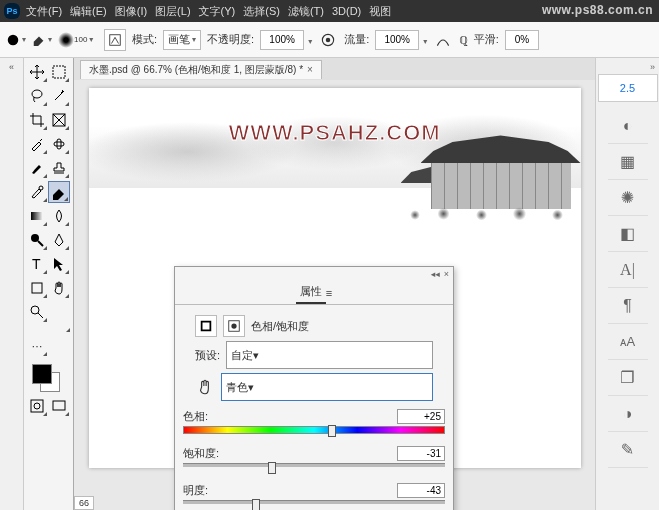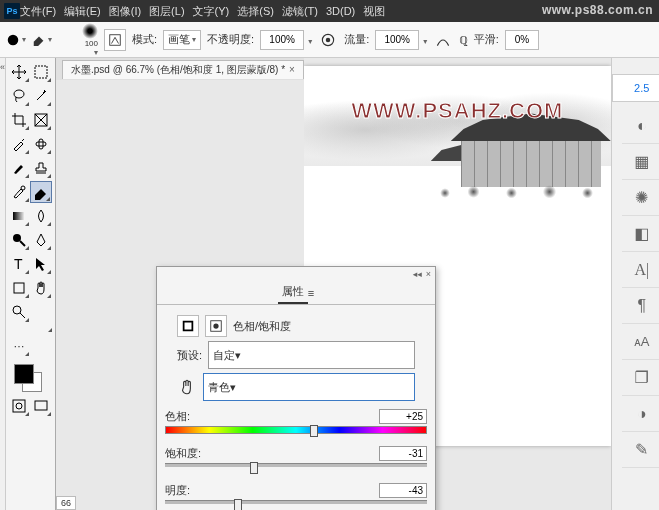--- a/index.html
+++ b/index.html
@@ -1,42 +1,42 @@
 <!DOCTYPE html>
 <html><head>
 <meta charset="utf-8">
 <style>
 * { margin: 0; padding: 0; box-sizing: border-box; font-family: "Microsoft YaHei", sans-serif; }
 body { background: #f0f0f0; width: 659px; height: 510px; overflow: hidden; font-size: 11px; color: #333; }
 .menubar { background: #323232; color: #ddd; height: 22px; display: flex; align-items: center; padding: 0 4px; }
-.ps-logo { width: 16px; height: 16px; background: #001e36; color: #31a8ff; font-weight: bold; font-size: 9px; display: flex; align-items: center; justify-content: center; border-radius: 1px; }
+.ps-logo { width: 16px; height: 16px; background: #001e36; color: #31a8ff; font-weight: bold; font-size: 9px; display: flex; align-items: center; justify-content: center; border-radius: 6px; margin-right: 6px; }
 .menubar span { margin-right: 8px; cursor: default; }
 .optbar { background: #f8f8f8; height: 36px; display: flex; align-items: center; padding: 0 6px; border-bottom: 1px solid #ccc; gap: 6px; }
 .opt-icon { width: 20px; height: 20px; display: flex; align-items: center; justify-content: center; }
 .opt-icon svg { width: 18px; height: 18px; }
 .dropdown-caret::after { content: "▾"; font-size: 8px; margin-left: 2px; color: #666; }
-.brush-preview { width: 40px; display: flex; flex-direction: column; align-items: flex-end; }
+.brush-preview { width: 40px; display: flex; flex-direction: row; align-items: center; }
 .brush-dot { width: 16px; height: 16px; background: radial-gradient(circle,#000 0%,#000 20%,rgba(0,0,0,0) 70%); border-radius: 50%; }
 .brush-size { font-size: 8px; color: #333; }
 .opt-btn { width: 22px; height: 22px; border: 1px solid #bbb; background: #fff; display: flex; align-items: center; justify-content: center; }
 .sel { border: 1px solid #bbb; background: #fff; height: 20px; padding: 0 4px; display: flex; align-items: center; }
 .val-field { border: 1px solid #bbb; background: #fff; height: 20px; width: 44px; text-align: center; font-size: 10px; }
 .val-wrap { display: flex; align-items: center; gap: 2px; }
 .content { display: flex; height: calc(510px - 22px - 36px); }
 .tool-col { width: 24px; background: #f0f0f0; border-right: 1px solid #ccc; display: flex; flex-direction: column; align-items: center; padding-top: 4px; }
 .tool-col .chev { font-size: 9px; color: #555; margin-bottom: 2px; }
 .toolbar { width: 50px; background: #f4f4f4; border-right: 1px solid #aaa; display: flex; flex-wrap: wrap; padding: 2px; align-content: flex-start; }
 .tool { width: 22px; height: 22px; display: flex; align-items: center; justify-content: center; margin: 1px 0; position: relative; cursor: pointer; }
 .tool.active { background: #c8d4e6; border: 1px solid #5a7aa8; }
 .tool svg { width: 16px; height: 16px; }
 .tool::after { content: ""; position: absolute; right: 1px; bottom: 1px; border: 2px solid transparent; border-right-color: #555; border-bottom-color: #555; width: 0; height: 0; }
 .color-sw { width: 30px; height: 30px; position: relative; margin: 6px 0 0 6px; }
 .sw1 { width: 20px; height: 20px; background: #000; border: 1px solid #888; position: absolute; left: 0; top: 0; }
 .sw2 { width: 20px; height: 20px; background: #fff; border: 1px solid #888; position: absolute; left: 8px; top: 8px; }
-.canvas-area { flex: 1; background: #e8e8e8; display: flex; flex-direction: row; position: relative; }
+.canvas-area { flex: 1; background: #e8e8e8; display: flex; flex-direction: column; position: relative; }
 .tabbar { background: #e0e0e0; height: 22px; display: flex; align-items: center; padding-left: 6px; }
 .tab { background: #f8f8f8; border: 1px solid #bbb; border-bottom: none; padding: 2px 8px; font-size: 10px; display: flex; align-items: center; gap: 4px; }
 .tab .x { font-size: 10px; color: #666; }
 .canvas-wrap { flex: 1; position: relative; overflow: hidden; background: #e8e8e8; display: flex; justify-content: center; padding-top: 8px; }
 .document { width: 492px; height: 380px; background: #fff; box-shadow: 0 0 4px rgba(0,0,0,0.3); position: relative; }
 .mountains { position: absolute; left: 0; top: 10px; width: 100%; height: 90px; background:
   linear-gradient(0deg, rgba(220,220,220,0.6), transparent 70%),
   radial-gradient(ellipse 180px 50px at 20% 60%, rgba(100,100,100,0.35), transparent 60%),
   radial-gradient(ellipse 150px 45px at 50% 50%, rgba(110,110,110,0.28), transparent 60%),
   radial-gradient(ellipse 160px 55px at 80% 55%, rgba(90,90,90,0.3), transparent 60%);

